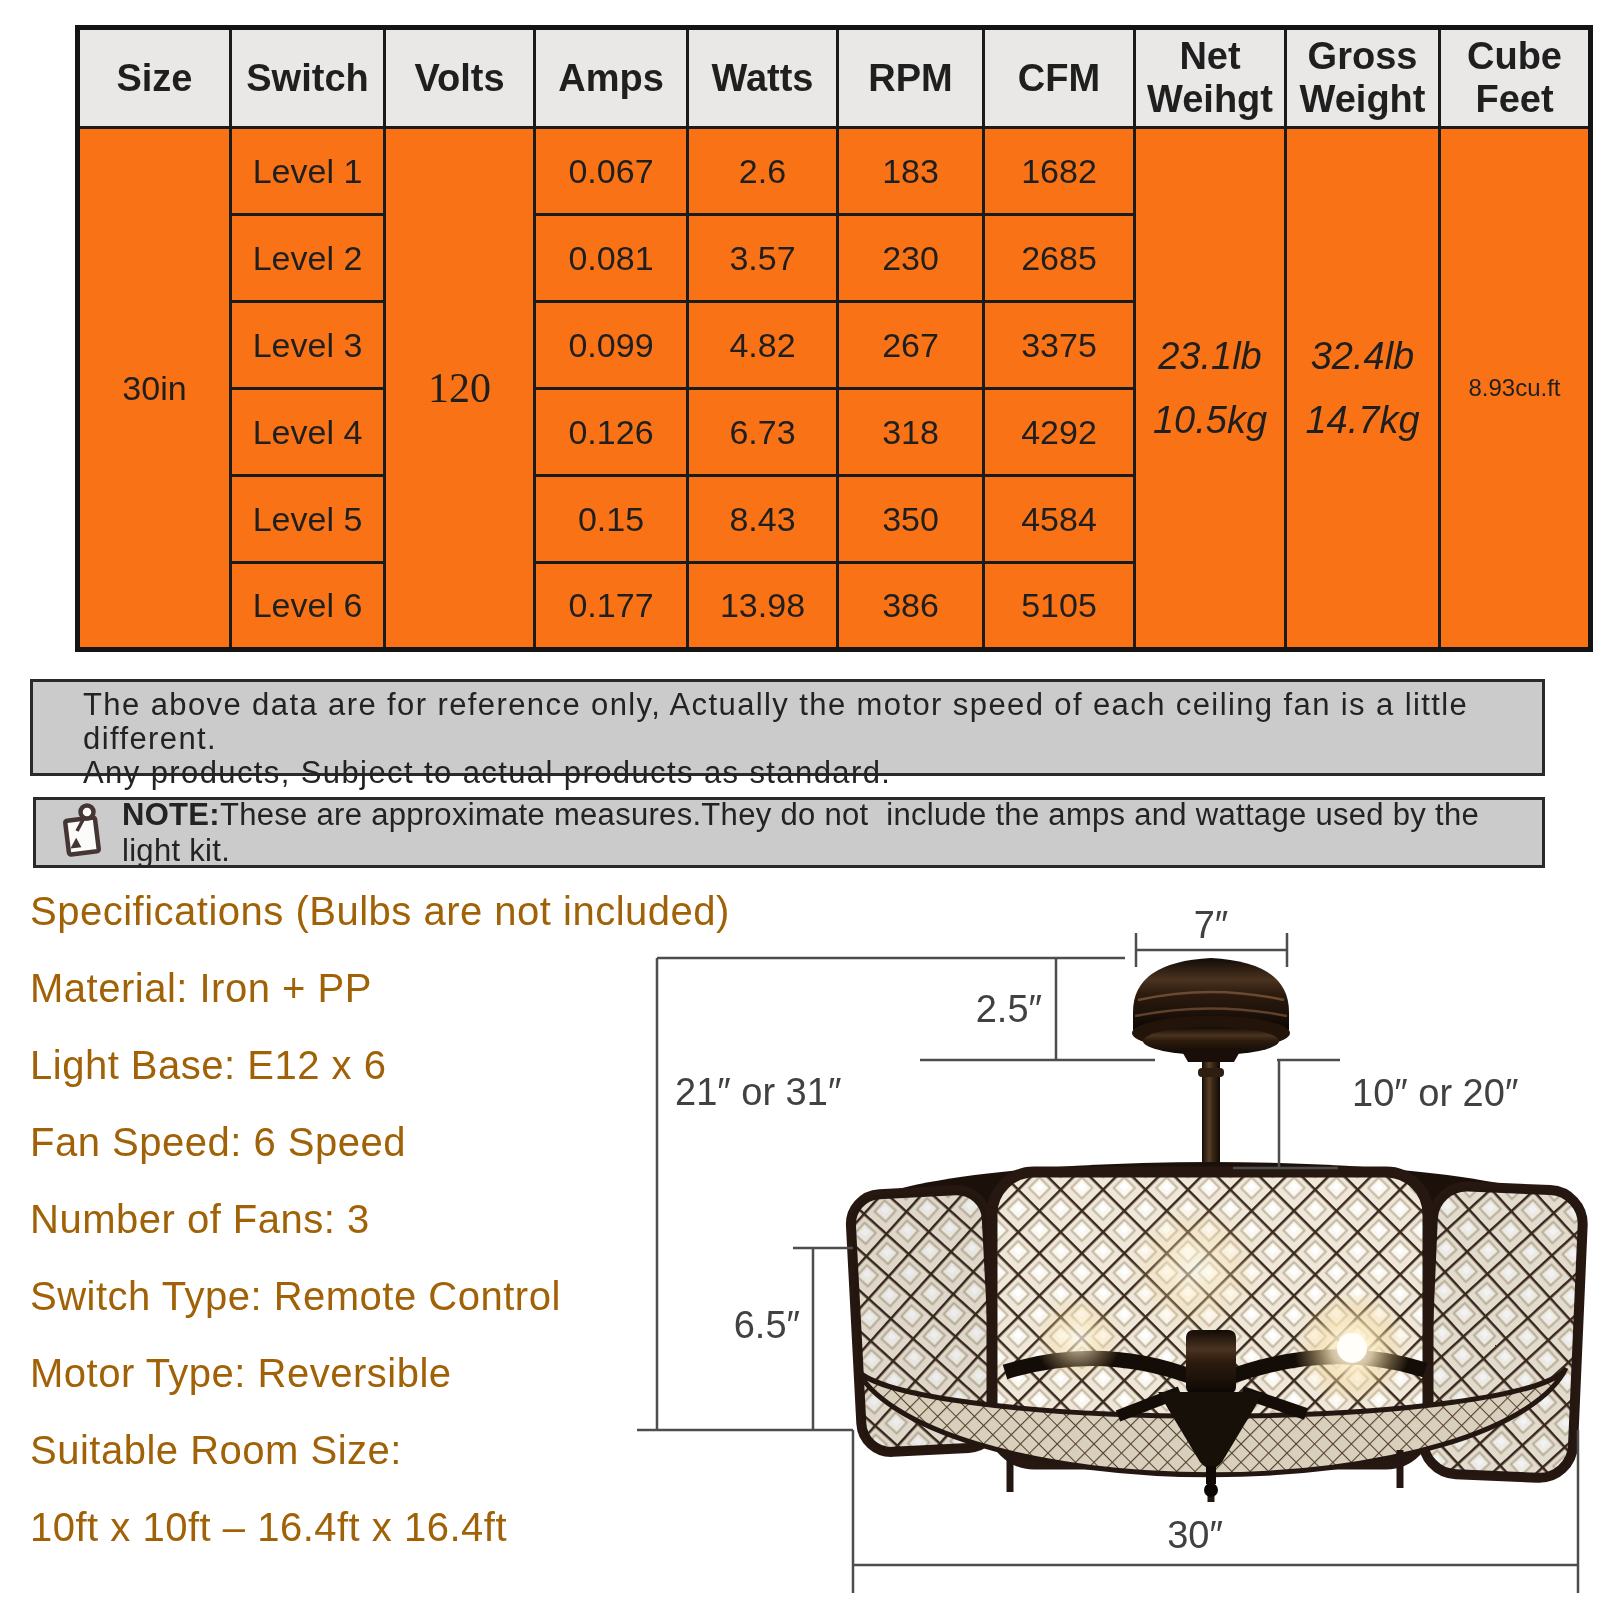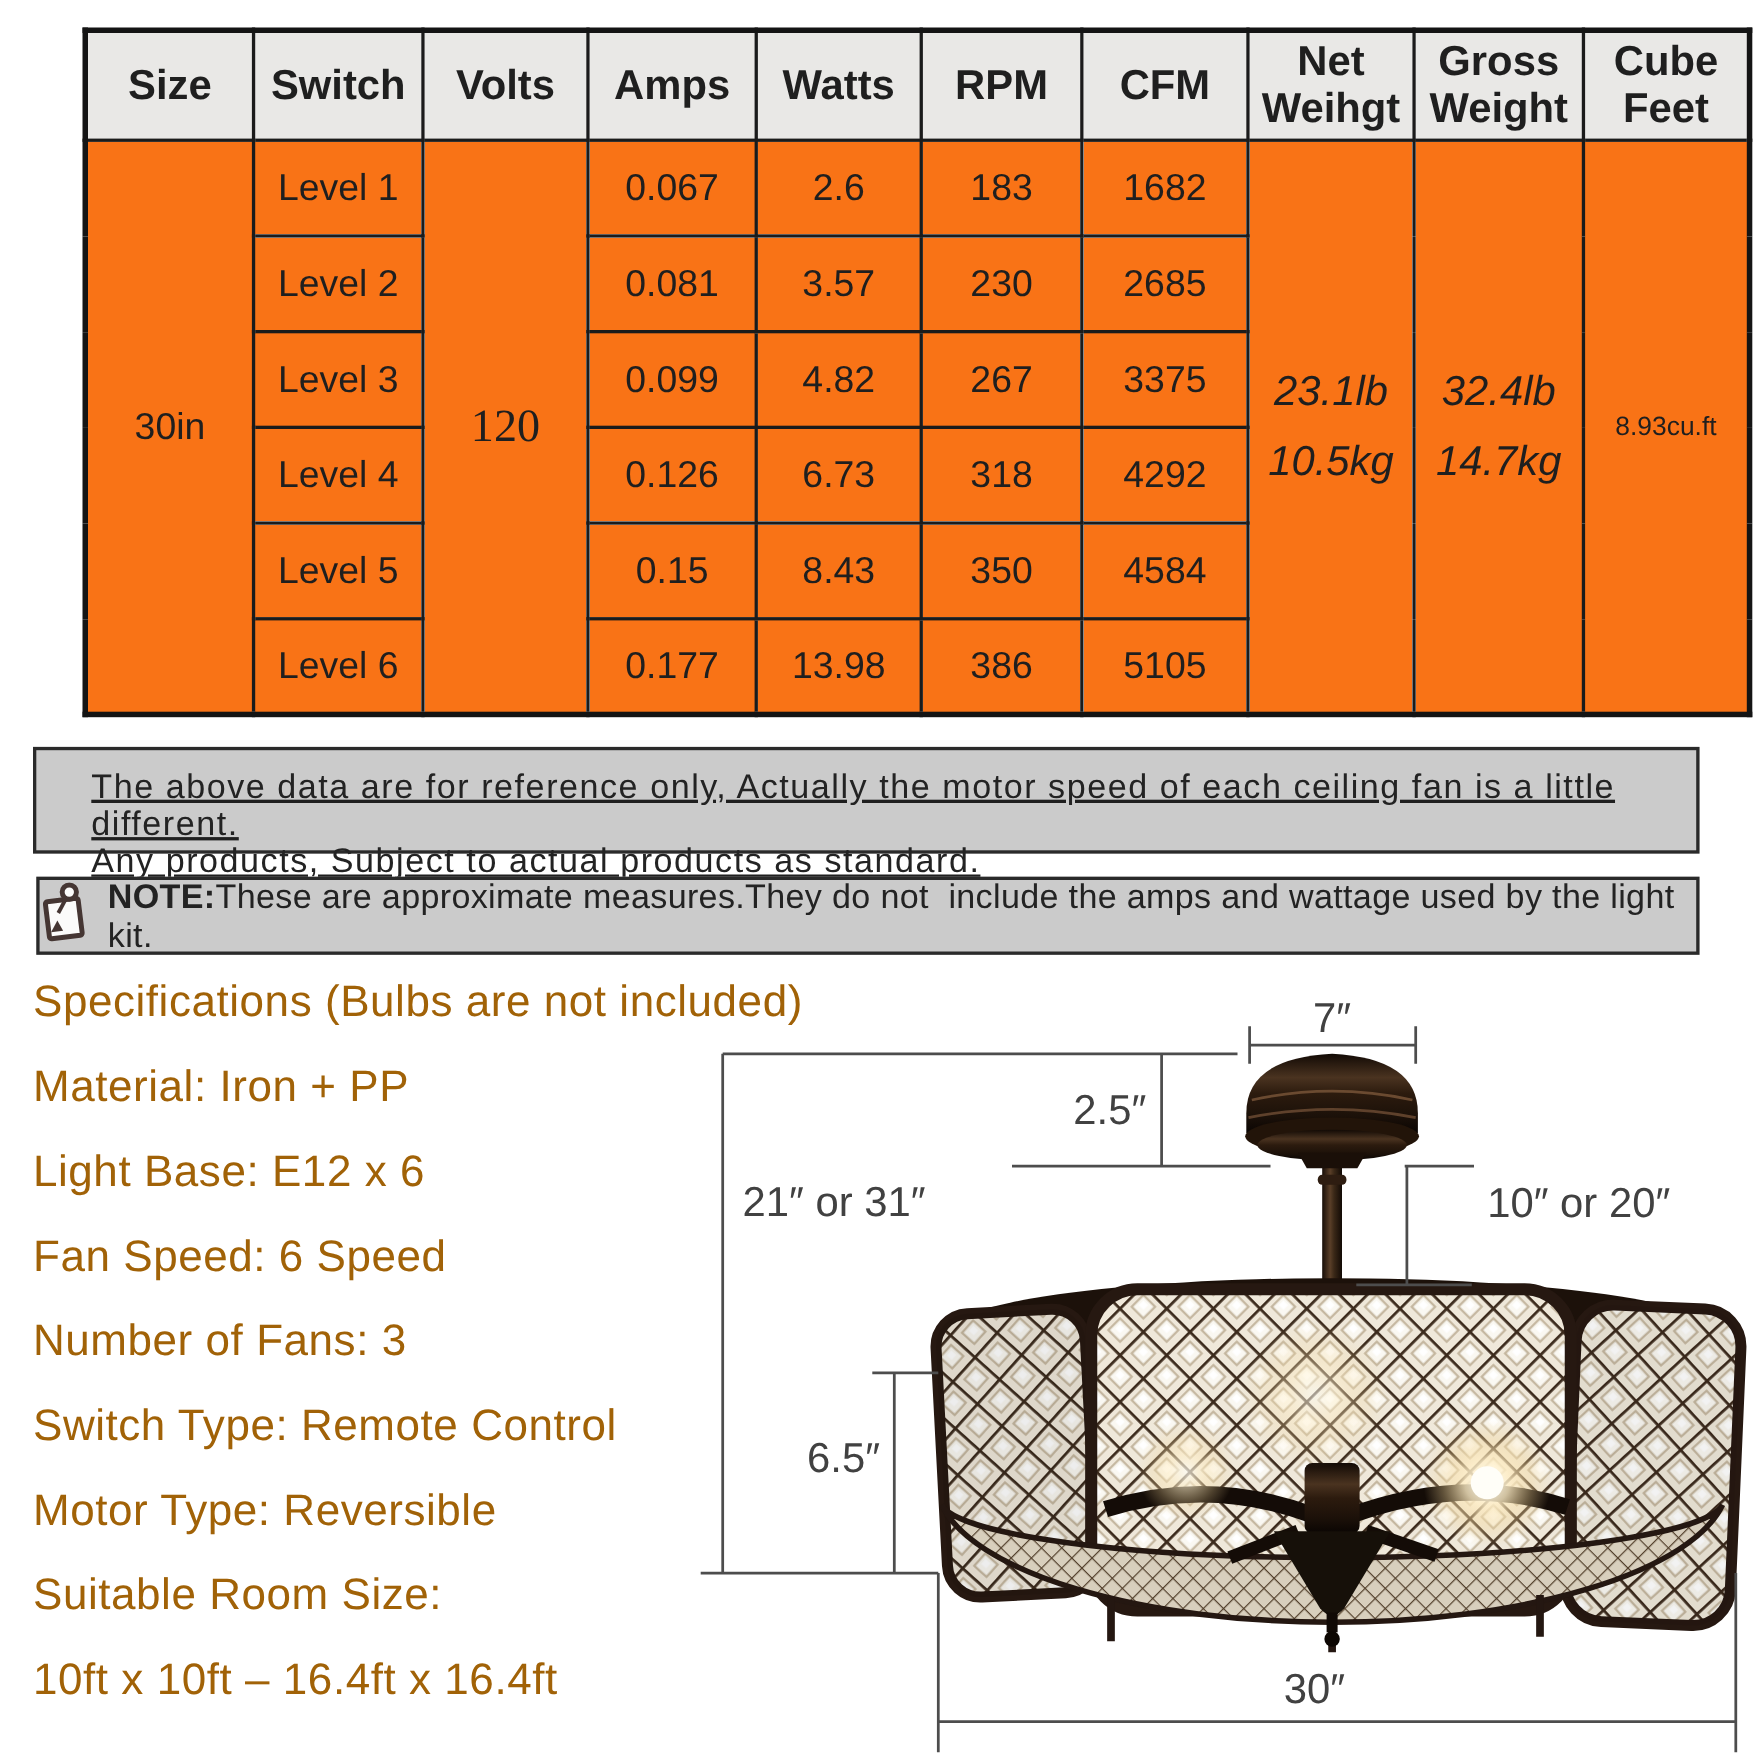--- a/index.html
+++ b/index.html
@@ -23,23 +23,23 @@
   .spec-table td{font-size:34px;background:#f97316;}
   .spec-table tr.data-row{height:87px;}
   td.volts-cell{font-size:42px;font-family:Liberation Serif, serif;}
   td.weight-cell{font-size:38px;}
   td.weight-cell div{margin:21px 0;font-style:italic;}
   td.cube-cell{font-size:24px;white-space:nowrap;}
   
   .gray-box{
     position:absolute;background:#cbcbcb;border:3px solid #2a2a2a;box-sizing:border-box;
   }
-  #disclaimer-box{left:30px;top:679px;width:1515px;height:97px;padding:16px 20px 0 50px;text-decoration:underline;}
+  #disclaimer-box{left:30px;top:679px;width:1515px;height:97px;padding:6px 20px 0 50px;}
   #disclaimer-box .line{font-size:31px;letter-spacing:1.4px;line-height:34px;color:#232323;}
-  #note-box{left:33px;top:797px;width:1512px;height:71px;display:flex;align-items:center;}
+  #note-box{left:33px;top:797px;width:1512px;height:71px;display:flex;align-items:center;padding-left:24px;}
   #note-box .note-text{font-size:31px;letter-spacing:.3px;color:#232323;margin-left:16px;white-space:pre-wrap;}
   #note-box .note-label{font-weight:bold;}
   
   .spec-line{
     position:absolute;left:30px;height:48px;font-size:40px;color:#a16207;
     letter-spacing:.5px;white-space:nowrap;
   }
   
   #diagram{position:absolute;left:600px;top:880px;}
   .dim-label{fill:#414141;font-size:38px;font-family:"Liberation Sans",sans-serif;}

